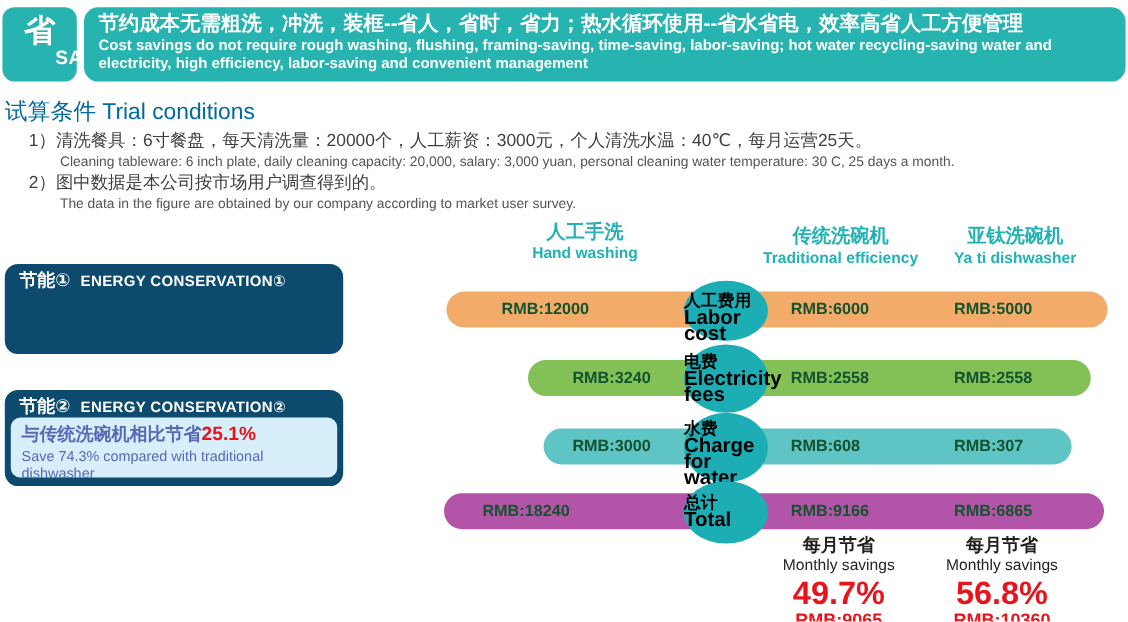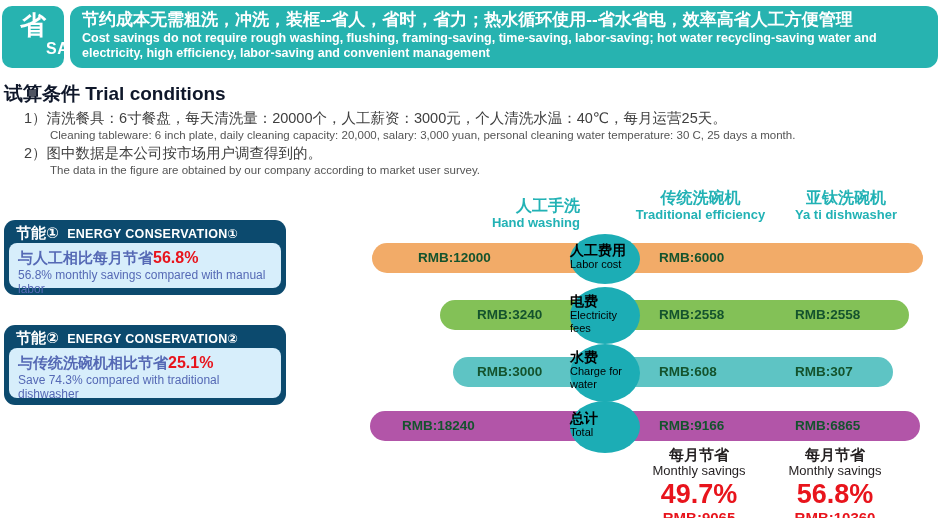--- a/index.html
+++ b/index.html
@@ -70,22 +70,22 @@
   }
 
   
   #trial-section {
     position: absolute;
     left: 4px; top: 82px;
     width: 930px;
   }
   #trial-title {
     font-size: 19px;
-    font-weight: bold;
-    color: #0f172a;
+    font-weight: normal;
+    color: #0369a1;
     line-height: 24px;
     margin-bottom: 3px;
   }
   .cond-row { margin-bottom: 1px; margin-left: 20px; }
   .cond-cn {
     font-size: 14.5px;
     color: #3f3f3f;
     line-height: 19px;
     white-space: nowrap;
   }
@@ -194,22 +194,22 @@
     color: #000000;
     box-sizing: border-box;
   }
   .row-circle .rc-cn {
     font-size: 14px;
     font-weight: bold;
     line-height: 16px;
     display: block;
   }
   .row-circle .rc-en {
-    font-size: 11px;
-    font-weight: normal;
+    font-size: 17px;
+    font-weight: bold;
     line-height: 13px;
     display: block;
   }
 
   .savings-block { position: absolute; text-align: center; width: 150px; }
   .savings-block .s-cn {
     font-size: 15px;
     font-weight: bold;
     color: #231f20;
     line-height: 17px;
@@ -257,59 +257,54 @@
     <div class="cond-cn">2）图中数据是本公司按市场用户调查得到的。</div>
     <div class="cond-en">The data in the figure are obtained by our company according to market user survey.</div>
   </div>
 </div>
 
 <div class="energy-panel" id="energy-panel-1">
   <div class="energy-head">
     <span class="h-cn">节能①</span>
     <span class="h-en">ENERGY CONSERVATION①</span>
   </div>
-  <div class="energy-body">
-    <div class="b-cn">
-      <span>与人工相比每月节省</span><span class="pct">56.8%</span>
-    </div>
-    <div class="b-en">56.8% monthly savings compared with manual labor</div>
-  </div>
 </div>
 
 <div class="energy-panel" id="energy-panel-2">
   <div class="energy-head">
     <span class="h-cn">节能②</span>
     <span class="h-en">ENERGY CONSERVATION②</span>
   </div>
   <div class="energy-body">
     <div class="b-cn">
       <span>与传统洗碗机相比节省</span><span class="pct">25.1%</span>
     </div>
     <div class="b-en">Save 74.3% compared with traditional dishwasher</div>
   </div>
 </div>
 
 <div id="chart">
 
-  <div class="col-header" style="left:395px; top:196px; width:185px;text-align:right;">
+  <div class="col-header" style="left:395px; top:184px; width:185px;">
     <div class="c-cn">人工手洗</div>
     <div class="c-en">Hand washing</div>
   </div>
   <div class="col-header" style="left:608px; top:188px; width:185px;">
     <div class="c-cn">传统洗碗机</div>
     <div class="c-en">Traditional efficiency</div>
   </div>
   <div class="col-header" style="left:758px; top:188px; width:176px;">
     <div class="c-cn">亚钛洗碗机</div>
     <div class="c-en">Ya ti dishwasher</div>
   </div>
 
   <div class="bar" id="bar-labor" style="left:372px; top:243px; width:551px; background:#f2ab68;"></div>
   <div class="bar-label" style="left:418px; top:243px;">RMB:12000</div>
   <div class="bar-label" style="left:659px; top:243px;">RMB:6000</div>
+  <div class="bar-label" style="left:795px; top:243px;">RMB:5000</div>
   <div class="row-circle" id="circle-labor" style="top:234px; height:50px; padding-top:8px;">
     <span class="rc-cn">人工费用</span>
     <span class="rc-en">Labor cost</span>
   </div>
 
   <div class="bar" id="bar-electricity" style="left:440px; top:300px; width:469px; background:#83c157;"></div>
   <div class="bar-label" style="left:477px; top:300px;">RMB:3240</div>
   <div class="bar-label" style="left:659px; top:300px;">RMB:2558</div>
   <div class="bar-label" style="left:795px; top:300px;">RMB:2558</div>
   <div class="row-circle" id="circle-electricity" style="top:287px; height:57px; padding-top:6px;">

